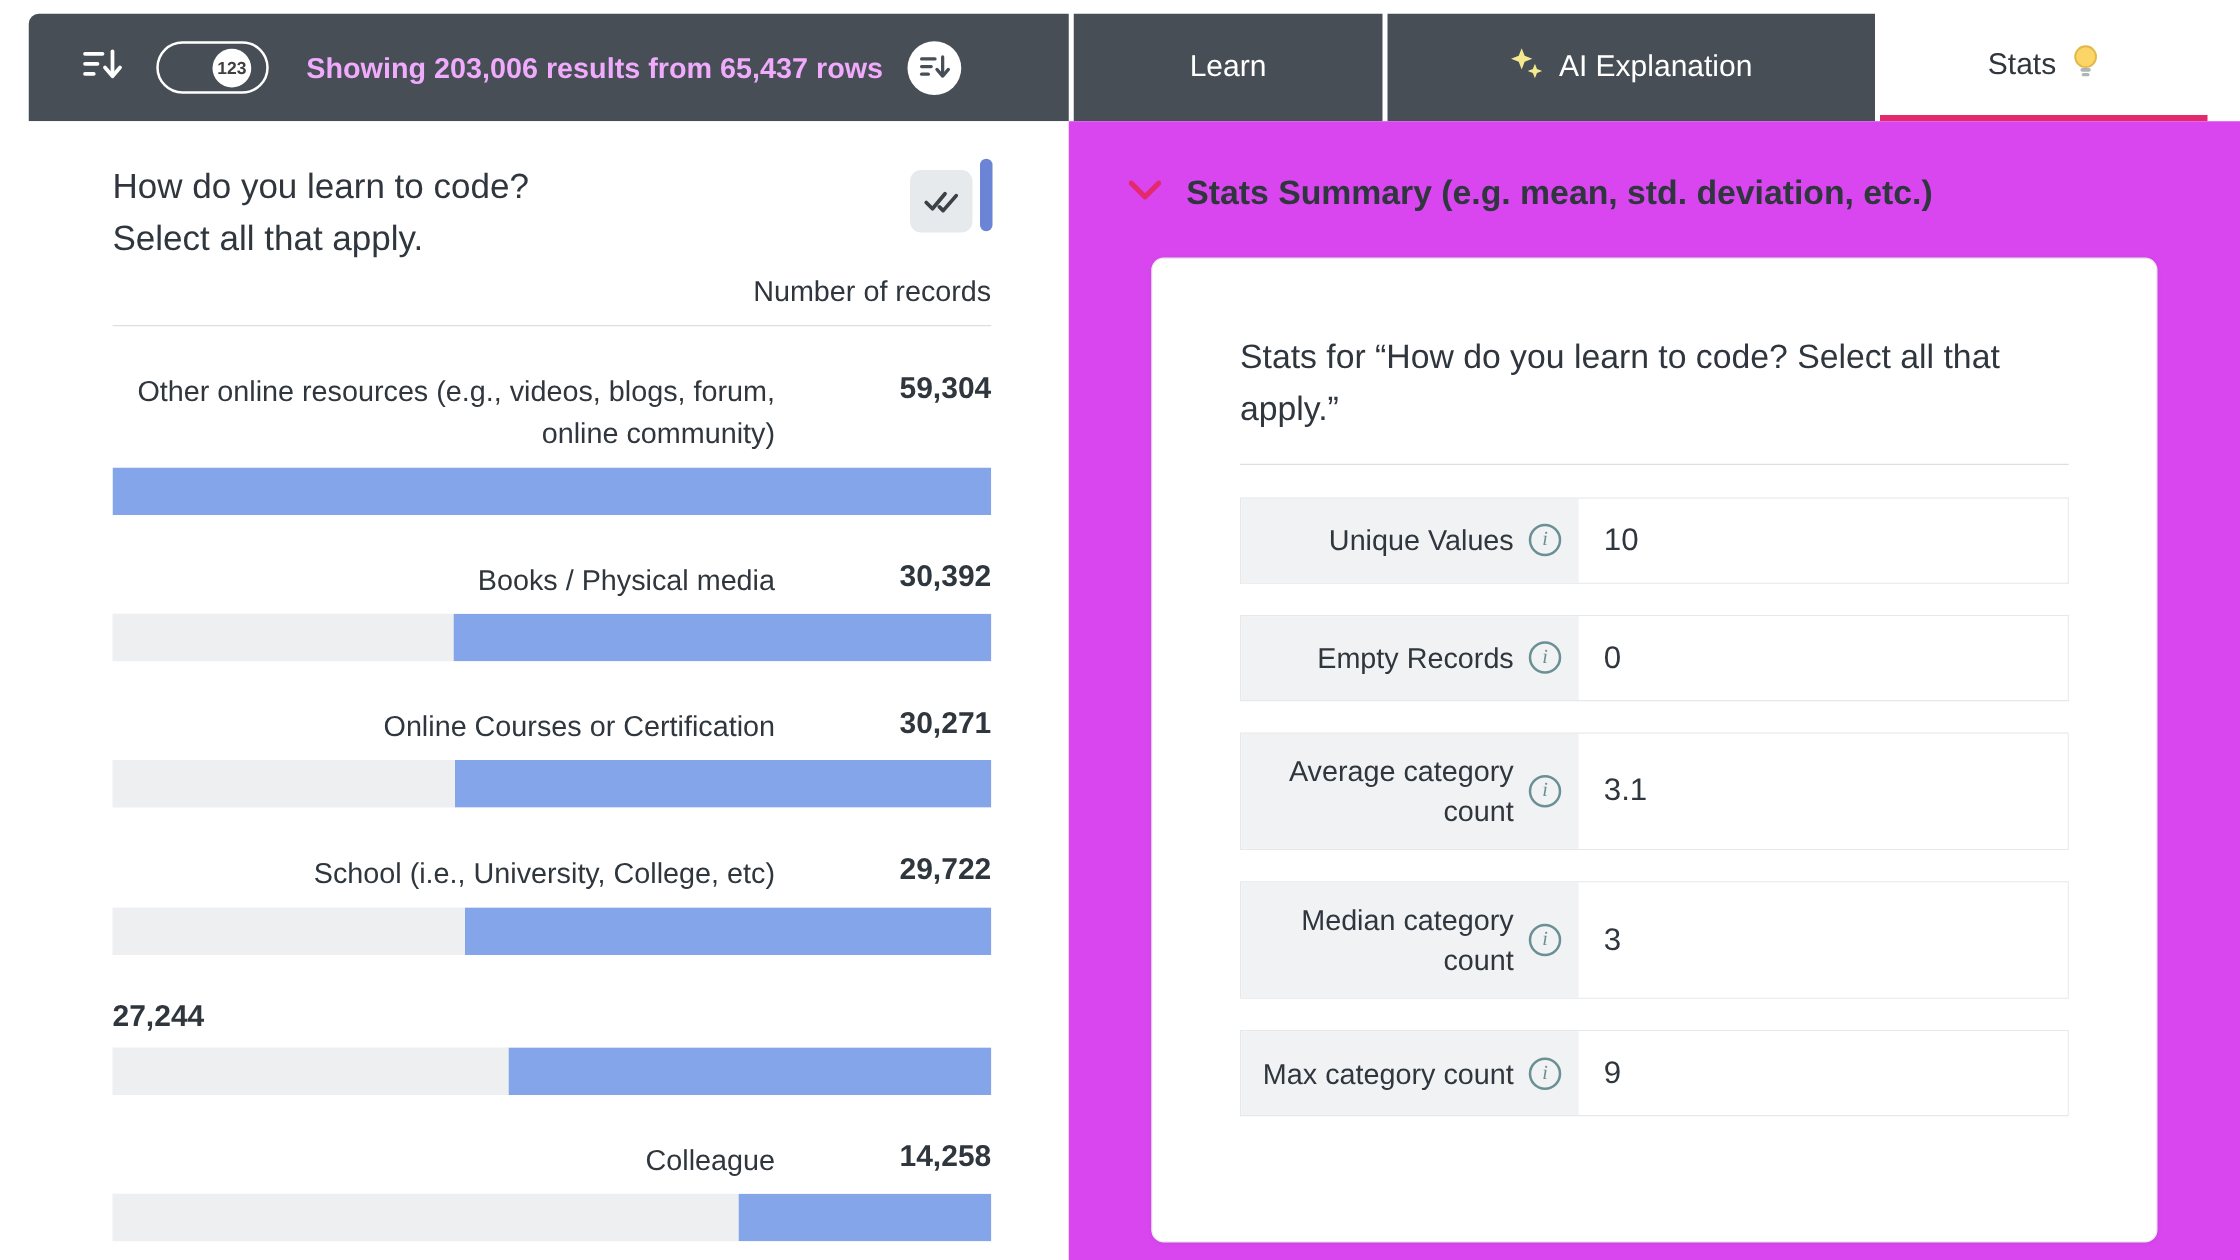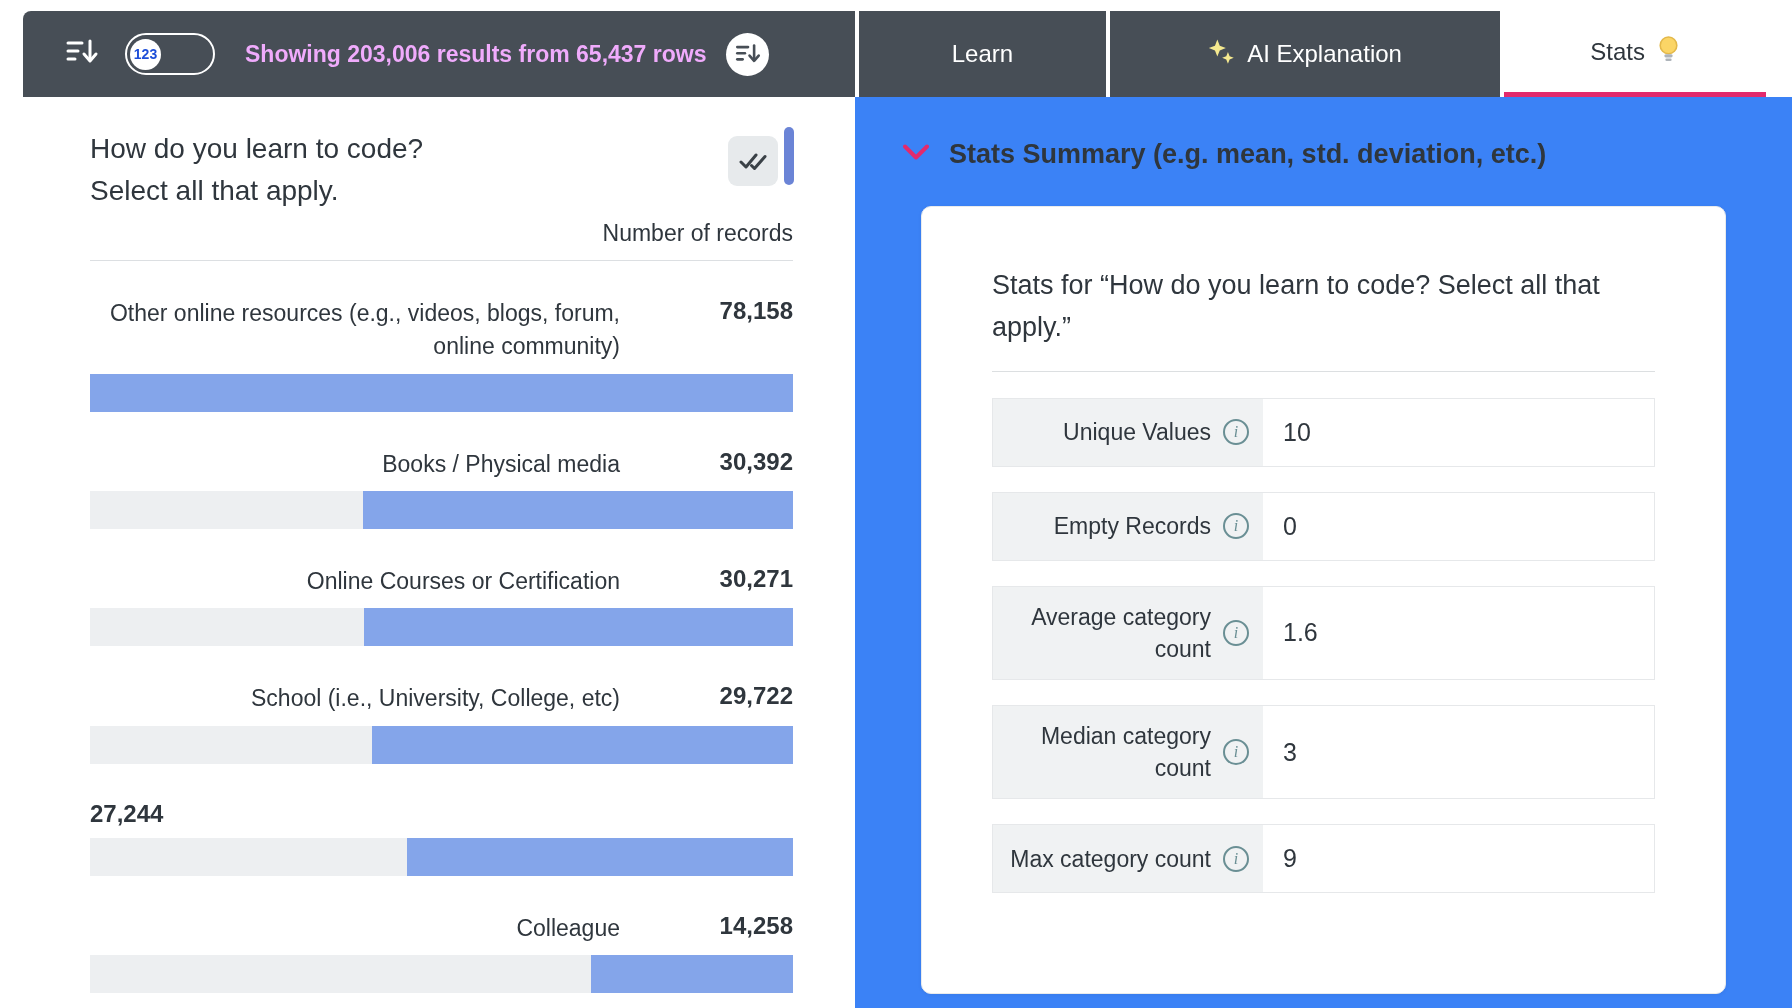--- a/index.html
+++ b/index.html
@@ -17,21 +17,21 @@
     width:832px; height:86px; background:#474e56; border-radius:8px 0 0 0;
     display:flex; align-items:center; padding-left:42px; flex-shrink:0;
   }
   .num-toggle {
     width:90px; height:42px; border:2.5px solid #ffffff; border-radius:21px;
     margin-left:26px; display:flex; align-items:center; padding:3px;
   }
   .num-knob {
     width:31px; height:31px; background:#ffffff; border-radius:50%;
     display:flex; align-items:center; justify-content:center;
-    font-size:14px; font-weight:700; color:#1d4ed8;
+    font-size:14px; font-weight:700; color:#404040;margin-left:40px;
   }
   .results-text { color:#f0abfc; font-size:23px; font-weight:600; margin-left:30px; white-space:nowrap; }
   .circle-btn {
     width:43px; height:43px; background:#ffffff; border-radius:50%;
     margin-left:20px; display:flex; align-items:center; justify-content:center; flex-shrink:0;
   }
   .tab {
     height:86px; display:flex; align-items:center; justify-content:center;
     color:#ffffff; font-size:24px; font-weight:500; margin-left:4px; cursor:default;
   }
@@ -63,21 +63,21 @@
   .row-top { display:flex; justify-content:space-between; align-items:flex-start; }
   .row-label { font-size:23px; line-height:1.45; width:530px;text-align:right; }
   .row-value { font-size:24px; font-weight:600; white-space:nowrap; }
   .bar-track {
     height:38px; background:#edeff1; margin-top:10px;
     display:flex; justify-content:flex-end; overflow:hidden;
   }
   .bar-fill { height:100%; background:#84a5ea; }
 
   
-  .right-panel { position:absolute; top:97px; left:855px; right:0; bottom:0; background:#3b82f6; }
+  .right-panel { position:absolute; top:97px; left:855px; right:0; bottom:0; background:#d946ef; }
   .section-header { display:flex; align-items:center; gap:20px; margin:42px 0 0 48px; }
   .section-title { font-size:27px; font-weight:700; }
   .stats-card {
     position:absolute; left:66px; top:109px; width:805px; height:788px;
     background:#ffffff; border:1px solid #e9ebec; border-radius:10px;
     box-shadow:0 1px 4px rgba(0,0,0,0.05);
     padding:58px 70px 0 70px;
   }
   .card-title { font-size:27px; line-height:1.55; font-weight:500; max-width:645px; }
   .card-hr { border-top:1px solid #dcdfe1; margin-top:22px; }
@@ -165,21 +165,21 @@
     <div class="question-title">
       <span>How do you learn to code?</span>
       <span>Select all that apply.</span>
     </div>
     <div class="col-header">Number of records</div>
     <div class="hr"></div>
 
     <div class="chart-row">
       <div class="row-top">
         <div class="row-label">Other online resources (e.g., videos, blogs, forum, online community)</div>
-        <div class="row-value">78,158</div>
+        <div class="row-value">59,304</div>
       </div>
       <div class="bar-track">
         <div class="bar-fill" style="width: 100%;"></div>
       </div>
     </div>
 
     <div class="chart-row">
       <div class="row-top">
         <div class="row-label">Books / Physical media</div>
         <div class="row-value">30,392</div>
@@ -259,21 +259,21 @@
           <span class="info-icon"></span>
         </div>
         <div class="stat-value">0</div>
       </div>
 
       <div class="stat-row">
         <div class="stat-label">
           <span class="txt">Average category count</span>
           <span class="info-icon"></span>
         </div>
-        <div class="stat-value">1.6</div>
+        <div class="stat-value">3.1</div>
       </div>
 
       <div class="stat-row">
         <div class="stat-label">
           <span class="txt">Median category count</span>
           <span class="info-icon"></span>
         </div>
         <div class="stat-value">3</div>
       </div>
 

